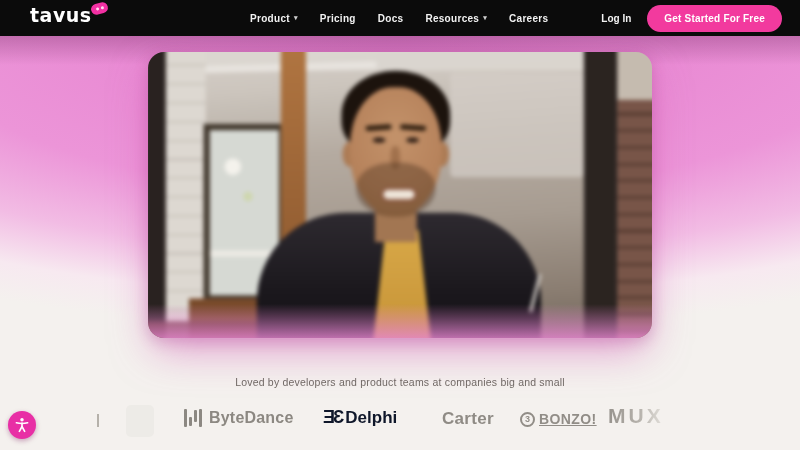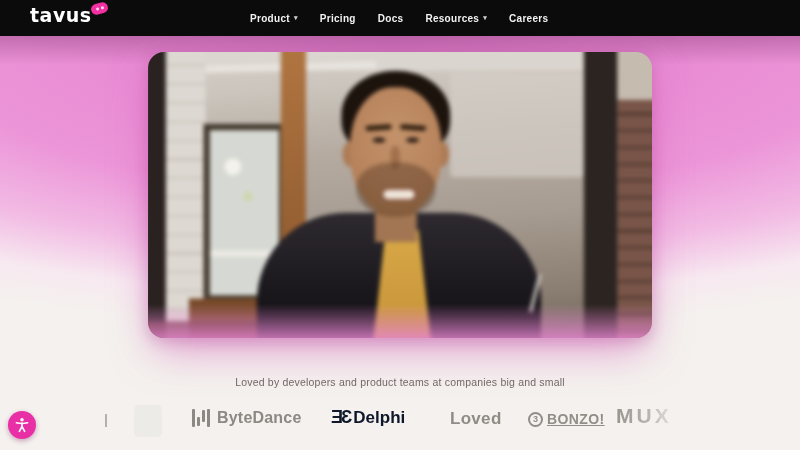--- a/index.html
+++ b/index.html
@@ -81,21 +81,21 @@
   .live-pill { position:absolute; left:50%; top:133px; transform:translateX(-50%); z-index:5;
                display:inline-flex; align-items:center; gap:7px; background:rgba(252,251,250,.94);
                border:none; border-radius:999px; padding:6px 15px 6px 11px; cursor:pointer;
                font-family:inherit; font-size:11px; color:#4b4b4b; font-weight:400;
                box-shadow:0 2px 8px rgba(40,20,35,.25); white-space:nowrap; }
   .live-pill svg { display:block; }
 
   
   .tagline { position:absolute; top:376px; left:0; width:800px; text-align:center;
              font-size:10.5px; color:#6f6a64; letter-spacing:.2px; z-index:5; }
-  .logo-strip { position:absolute; top:402px; left:16px; width:697px; height:42px; z-index:5; }
+  .logo-strip { position:absolute; top:402px; left:8px; width:697px; height:42px; z-index:5; }
   .logo-strip > * { position:absolute; }
   .frag-bar { left:89px; top:12px; width:2px; height:13px; background:#b5b1aa; }
   .frag-square { left:118px; top:3px; width:28px; height:32px; background:#edebe7; border-radius:5px; }
   .brand-logo-item { display:flex; align-items:center; color:#8c8882; }
   .bytedance { left:176px; top:6px; gap:7px; }
   .bd-bars { display:flex; align-items:center; gap:2px; height:20px; }
   .bd-bars i { display:block; width:3px; background:#8c8882; border-radius:1px; }
   .bd-bars i:nth-child(1){ height:18px; } .bd-bars i:nth-child(2){ height:9px; margin-top:6px; }
   .bd-bars i:nth-child(3){ height:12px; margin-bottom:4px; } .bd-bars i:nth-child(4){ height:18px; }
   .bd-text { font-size:16px; font-weight:600; letter-spacing:.2px; }
@@ -142,20 +142,24 @@
         <span>Docs</span>
       </a>
       <a class="nav-link">
         <span>Resources</span>
         <span class="caret">▾</span>
       </a>
       <a class="nav-link">
         <span>Careers</span>
       </a>
     </nav>
+    <div class="nav-right">
+      <a class="login-link">Log In</a>
+      <button class="cta-btn">Get Started For Free</button>
+    </div>
   </header>
 
   <div class="hero"></div>
 
   <div class="video-card">
     <div class="scene">
       <div class="ceiling"></div>
       <div class="pipe"></div>
       <div class="post-edge-l"></div>
       <div class="brick-col-l"></div>
@@ -201,21 +205,21 @@
           <i></i>
           <i></i>
         </span>
       <span class="bd-text">ByteDance</span>
     </div>
     <div class="brand-logo-item delphi">
       <span class="delphi-icon">ƎƐ</span>
       <span class="delphi-text">Delphi</span>
     </div>
     <div class="brand-logo-item aurio">
-      <span>Loved</span>
+      <span>Carter</span>
     </div>
     <div class="brand-logo-item bonzo">
       <span class="bonzo-circle">3</span>
       <span class="bonzo-text">BONZO!</span>
     </div>
     <div class="brand-logo-item mux">
       <span>MUX</span>
     </div>
   </div>
 

